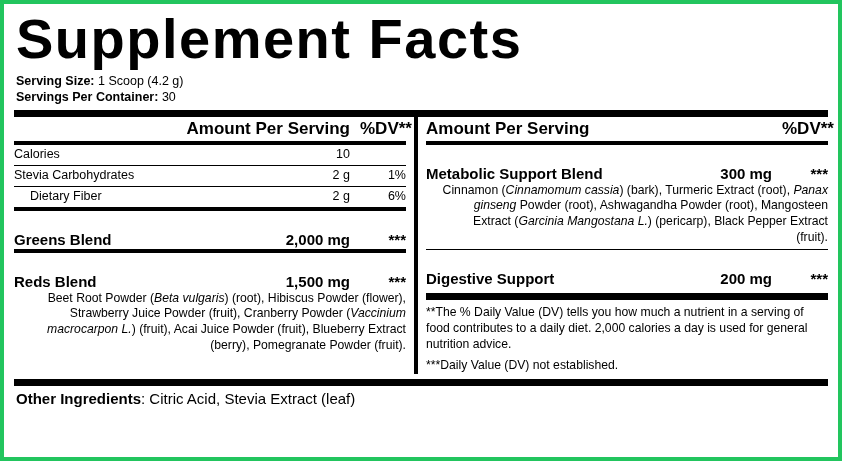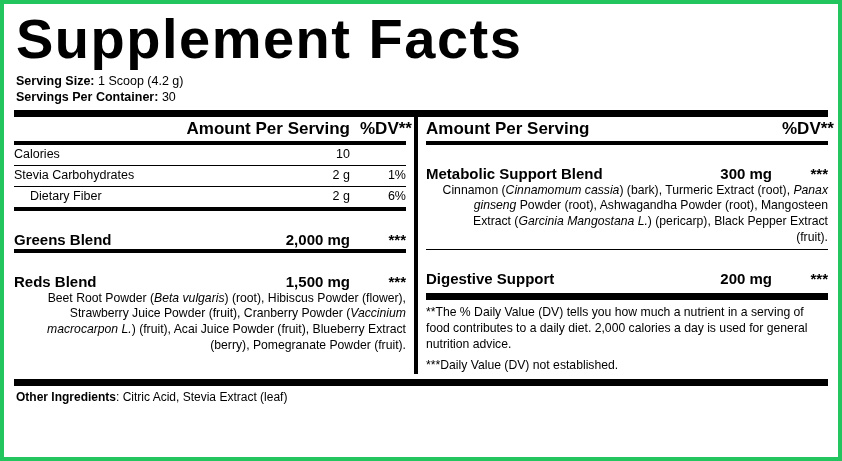--- a/index.html
+++ b/index.html
@@ -117,21 +117,21 @@
   .blend-head .spacer { flex: 1 1 auto; }
   .blend-head .amt { font-weight: bold; padding-right: 10px; }
   .blend-head .dv { width: 46px; text-align: right; font-weight: bold; }
 
   .footnote {
     font-size: 12.2px;
     line-height: 1.3;
     padding: 5px 0 0 0;
   }
   .other {
-    font-size: 12px;
+    font-size: 15px;
     line-height: 1.25;
     padding: 4px 0 0 2px;
   }
   .other b { font-weight: bold; }
 </style>
 </head>
 <body>
 
 <div class="panel">
 

